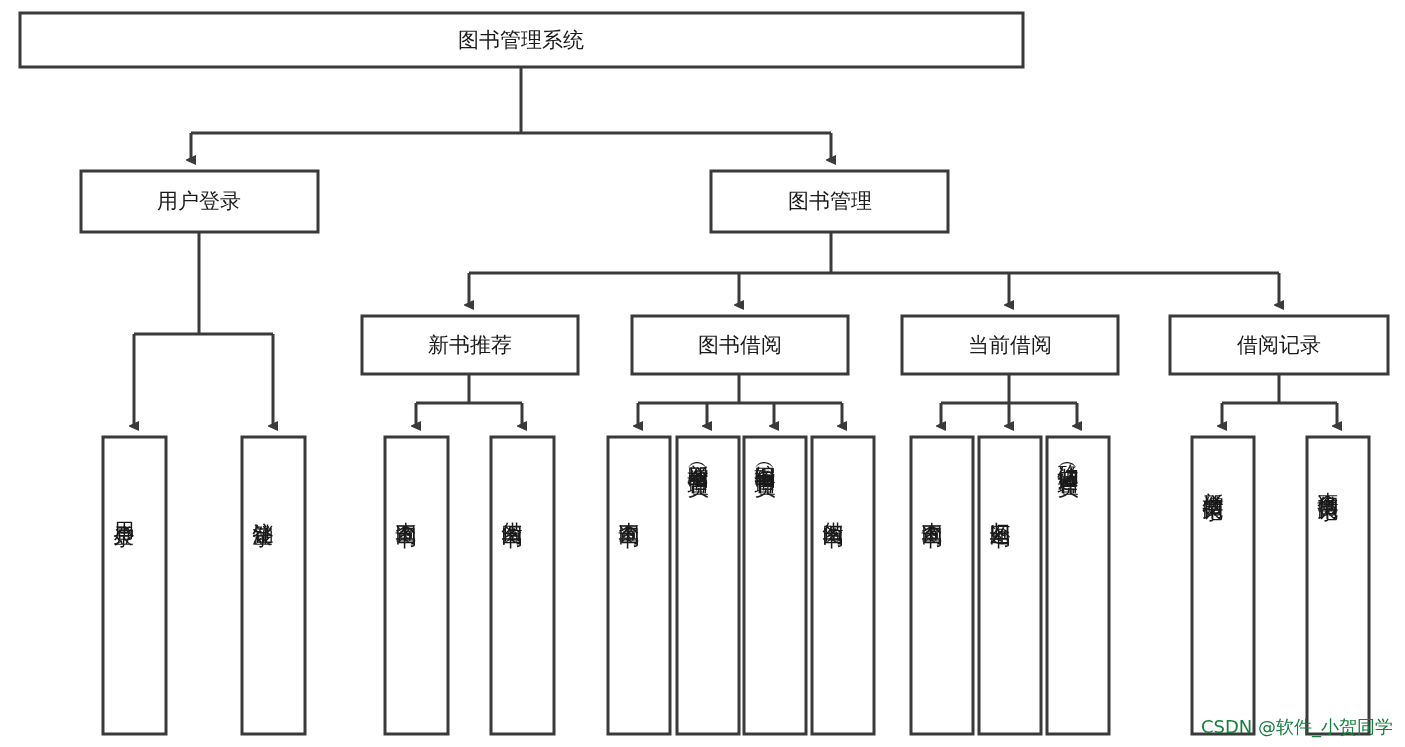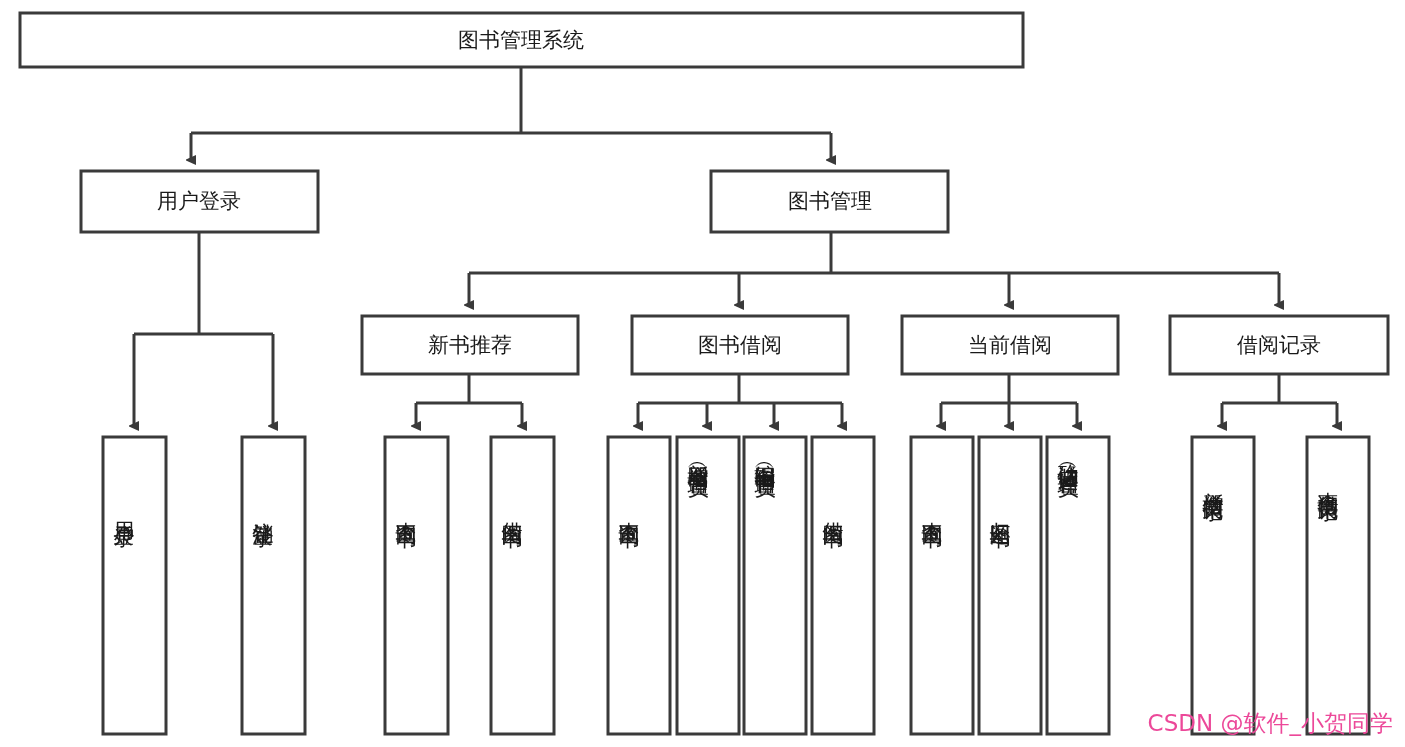--- a/index.html
+++ b/index.html
@@ -60,22 +60,22 @@
     letter-spacing: 2px;
     white-space: nowrap;
     text-align: left;
     pointer-events: none;
   }
   .watermark {
     position: absolute;
     right: 12px;
     bottom: 8px;
     font-family: "DejaVu Sans", "Liberation Sans", sans-serif;
-    font-size: 23px;
-    color: #ec4899;
+    font-size: 18px;
+    color: #15803d;
     white-space: nowrap;
     pointer-events: none;
   }
 </style>
 </head>
 <body>
 
 <div id="diagram-root">
 
   <svg class="diagram" viewBox="0 0 1405 747">

